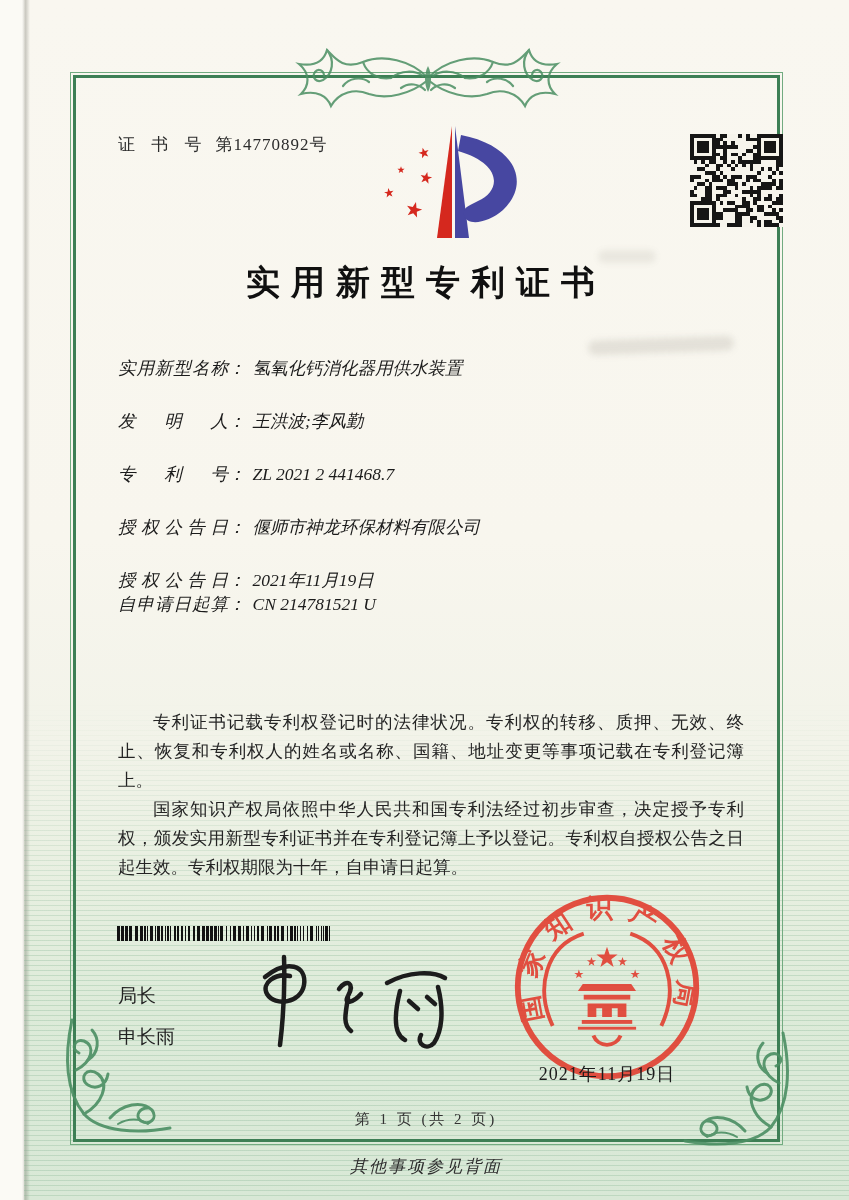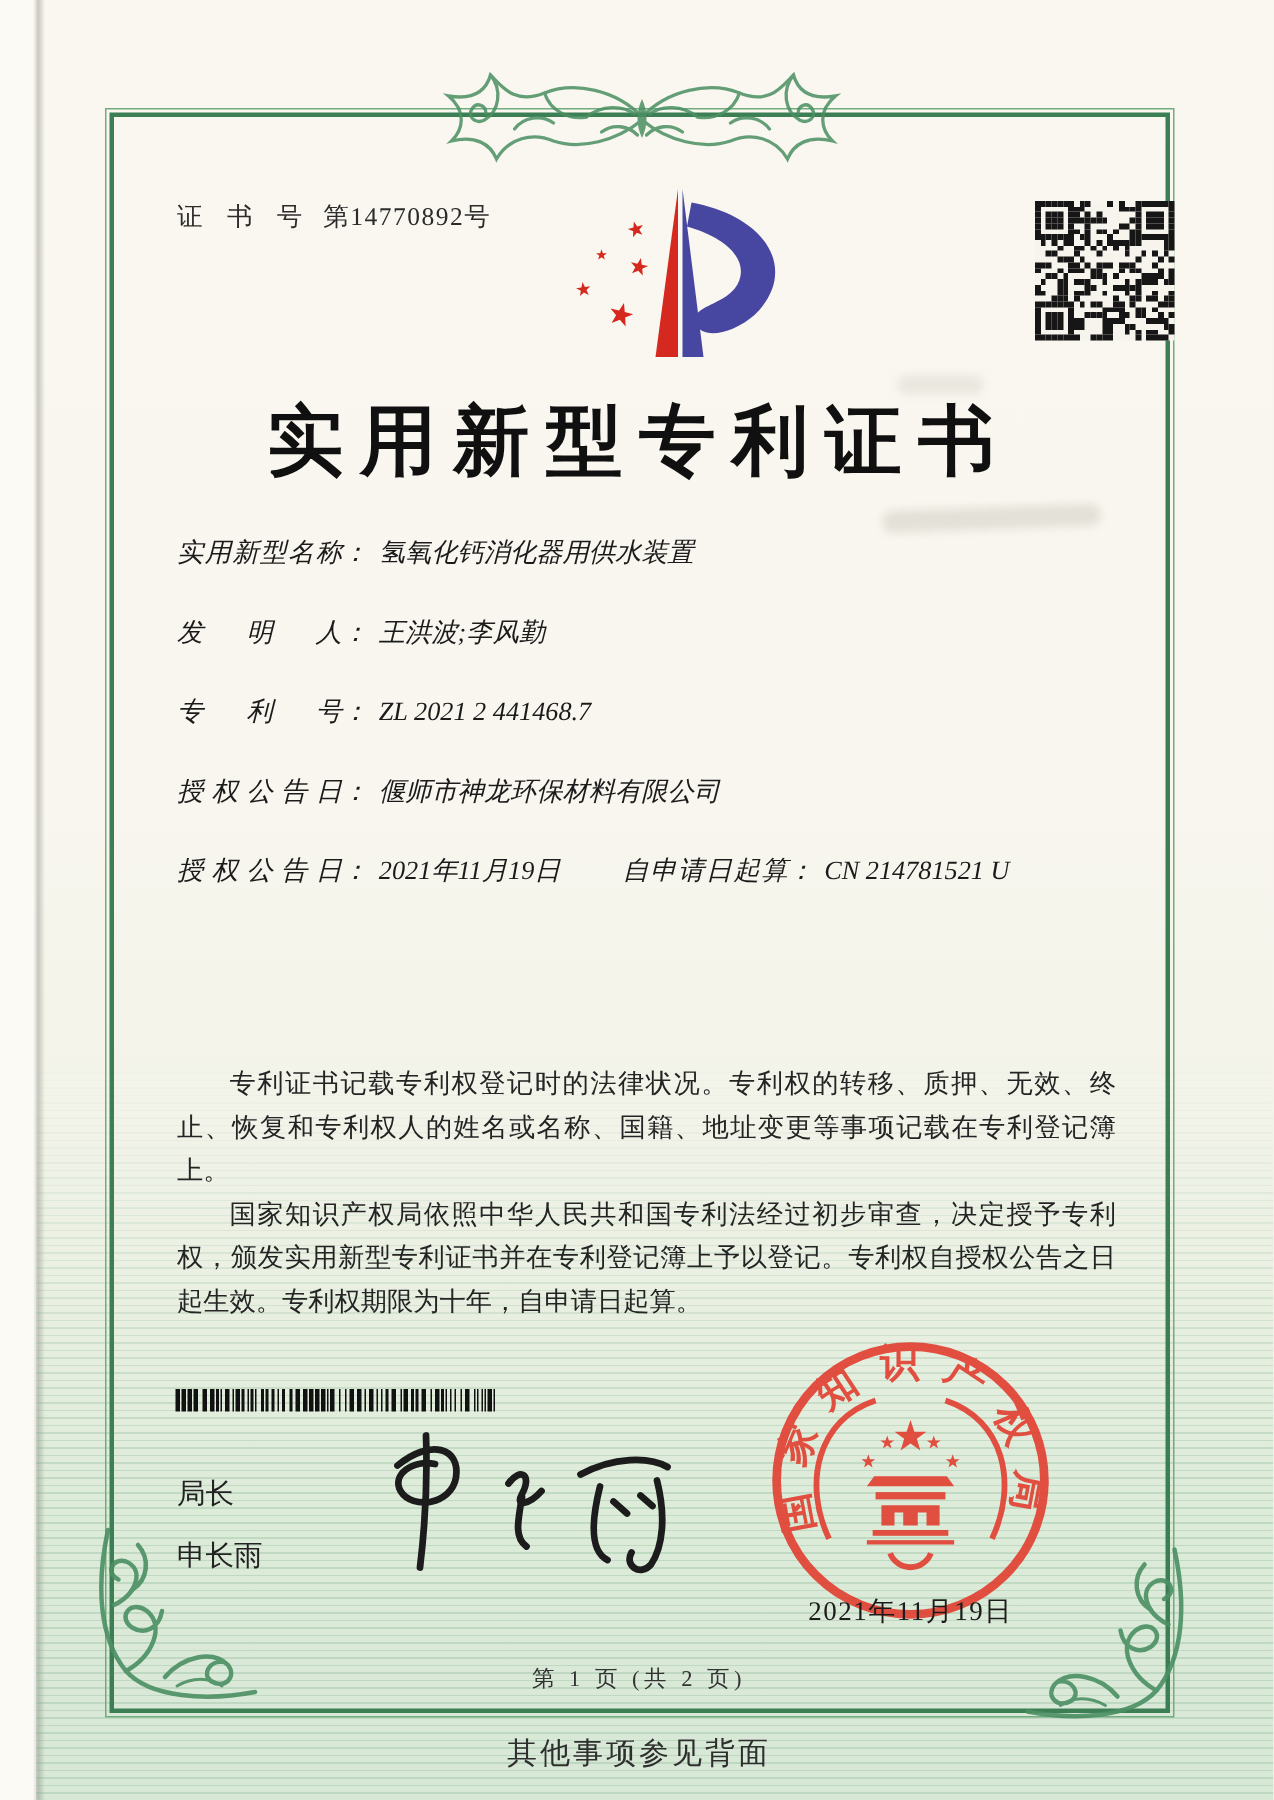--- a/index.html
+++ b/index.html
@@ -19,43 +19,43 @@
     mask-image:linear-gradient(180deg,transparent 0%,transparent 22%,rgba(0,0,0,.55) 42%,#000 62%);}
   .frame{position:absolute;left:70px;top:72px;width:711px;height:1071px;border:1px solid #72ab80;}
   .frame-inner{position:absolute;inset:2px;border:3px solid #3d7f55;}
   .cert-no{position:absolute;left:118px;top:133px;font-size:17px;color:#2b2b2b;letter-spacing:1px;}
   .cert-no .lbl{letter-spacing:6px;margin-right:8px;}
   .logo{position:absolute;left:368px;top:120px;}
   .qr{position:absolute;left:690px;top:134px;width:93px;height:93px;
     display:grid;grid-template-columns:repeat(25,1fr);grid-auto-rows:1fr;background:#f6f4ec;}
   .qr div.on{background:#161616;}
   .title{position:absolute;left:70px;width:712px;top:260px;text-align:center;
-    font-size:51px;font-weight:bold;color:#101010;letter-spacing:11px;}
+    font-size:34px;font-weight:bold;color:#101010;letter-spacing:11px;}
   .fields{position:absolute;left:118px;top:356px;width:626px;font-size:17.5px;color:#1b1b1b;}
   .frow{margin-bottom:34px;white-space:nowrap;height:19px;font-style:italic;}
   .flabel{display:inline-block;width:110px;text-align:justify;text-align-last:justify;}
   .fval{margin-left:7px;}
-  .frow.double{display:flex;}
+  .frow.double{display:flex;flex-direction:column;}
   .fgroup-left{width:297px;}
   .body-text{position:absolute;left:118px;top:708px;width:626px;font-size:17.5px;
     line-height:29px;text-align:justify;color:#242424;}
   .body-text p{margin:0;text-indent:2em;}
   .barcode{position:absolute;left:117px;top:926px;width:214px;height:15px;display:flex;}
   .barcode span{height:100%;}
   .officials{position:absolute;left:118px;top:983px;
     font-family:"Liberation Sans","DejaVu Sans",sans-serif;font-size:19px;color:#222;}
   .officials div{margin-bottom:15px;}
   .signature{position:absolute;left:235px;top:945px;}
   .seal{position:absolute;left:510px;top:890px;}
   .seal-date{position:absolute;left:505px;top:1062px;width:204px;text-align:center;
     font-size:18px;color:#1c1c1c;letter-spacing:1px;}
   .footer-page{position:absolute;left:70px;width:712px;top:1110px;text-align:center;
     font-size:15px;letter-spacing:3px;color:#333;}
   .back-note{position:absolute;left:70px;width:712px;top:1155px;text-align:center;
-    font-size:20px;color:#2e2e2e;letter-spacing:2px;}
+    font-size:17px;font-style:italic;color:#2e2e2e;letter-spacing:2px;}
   .ornament-top{position:absolute;left:283px;top:40px;}
   .flourish-bl{position:absolute;left:58px;top:1012px;}
   .flourish-br{position:absolute;left:672px;top:1025px;transform:scaleX(-1);}
   .smudge{position:absolute;background:rgba(120,112,100,.16);filter:blur(3px);border-radius:8px;}
   .smudge.s1{left:588px;top:338px;width:146px;height:15px;transform:rotate(-2deg);}
   .smudge.s2{left:598px;top:250px;width:58px;height:13px;opacity:.7;}
 </style>
 </head>
 <body>
 

